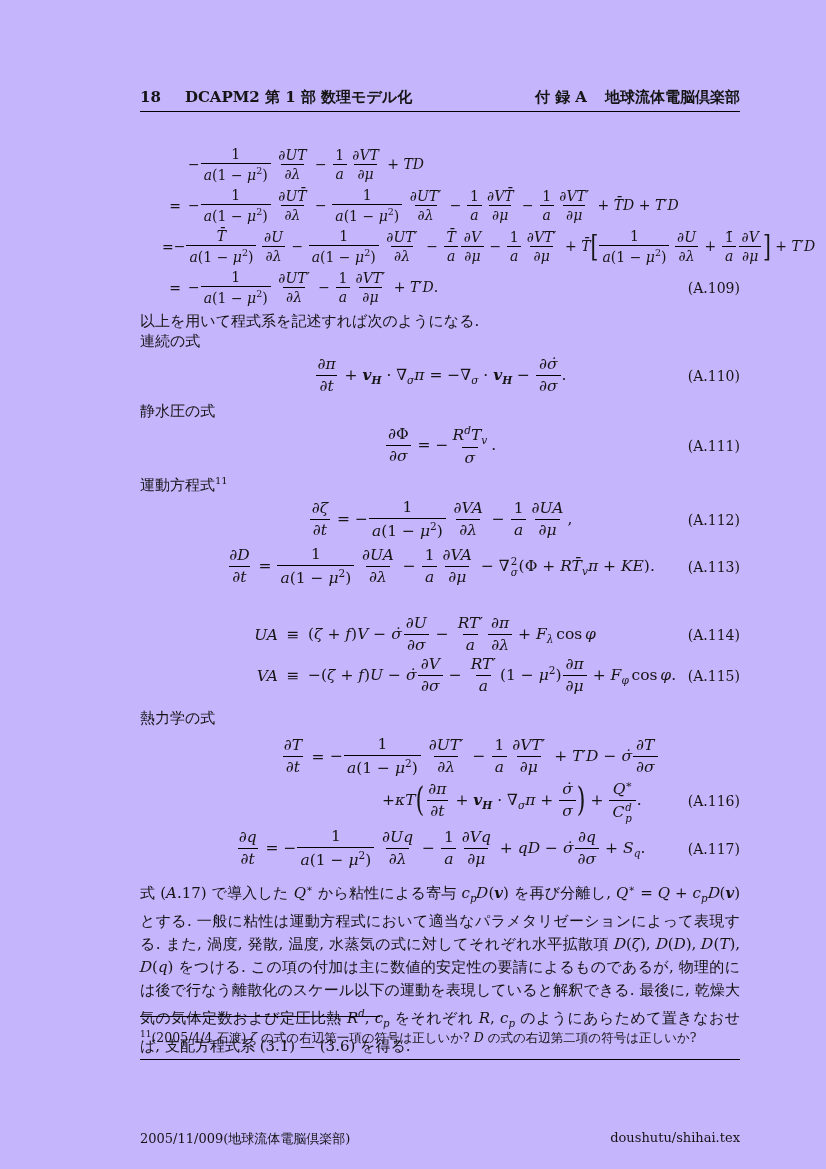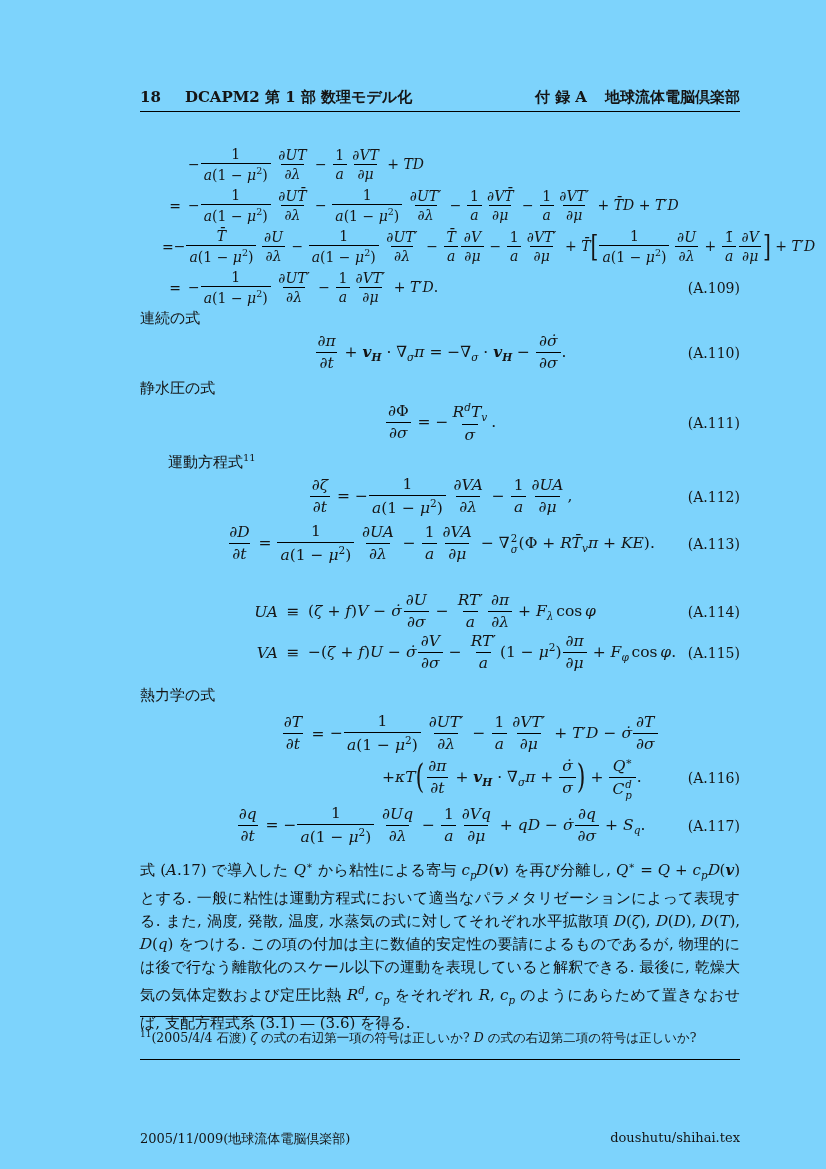--- a/index.html
+++ b/index.html
@@ -1,16 +1,16 @@
 <!DOCTYPE html>
 <html><head>
 <meta charset="utf-8">
 <style>
   html,body{margin:0;padding:0;background:#888;}
-  .page{position:relative;width:826px;height:1169px;background:#7dd3fc;color:#151515;
+  .page{position:relative;width:826px;height:1169px;background:#c4b5fd;color:#151515;
         font-family:"DejaVu Serif","Liberation Serif",serif;overflow:hidden;}
   
   .hdr{position:absolute;top:88px;left:140px;width:600px;display:flex;
        justify-content:space-between;font-size:15px;font-weight:bold;}
   .hgap{margin-left:24px;}
   .hgap2{margin-left:18px;}
   .hdr-rule{position:absolute;top:111px;left:140px;width:600px;height:1px;background:#000;}
   
   .content{position:absolute;top:138px;left:140px;width:600px;}
   .tline{font-size:15px;line-height:20px;}
@@ -172,20 +172,21 @@
             </span><span class="up"> − </span><span class="fr">
               <span class="nu"><span class="up">1</span></span>
               <span class="de"><span class="it">a</span></span>
             </span><span class="fr">
               <span class="nu"><span class="it">∂VT</span><span class="up">′</span></span>
               <span class="de"><span class="it">∂μ</span></span>
             </span><span class="up"> + </span><span class="it">T</span><span class="up">′</span><span class="it">D</span><span class="up">.</span></span>
           <span class="eqnum">(A.109)</span>
         </div>
       </div>
+      <div class="tline" style="margin-top: 3px;">以上を用いて程式系を記述すれば次のようになる.</div>
       <div class="tline">連続の式</div>
       <div class="eqc" style="margin-top: 2px;">
         <span class="mwrap math"><span class="fr">
             <span class="nu"><span class="it">∂π</span></span>
             <span class="de"><span class="it">∂t</span></span>
           </span><span class="up"> + </span><span class="bd"><span class="it">v</span><sub><span class="it">H</span></sub></span><span class="up"> · ∇</span><sub><span class="it">σ</span></sub><span class="it">π</span><span class="up"> = −∇</span><sub><span class="it">σ</span></sub><span class="up"> · </span><span class="bd"><span class="it">v</span><sub><span class="it">H</span></sub></span><span class="up"> − </span><span class="fr">
             <span class="nu"><span class="it">∂σ̇</span></span>
             <span class="de"><span class="it">∂σ</span></span>
           </span><span class="up">.</span></span>
         <span class="eqnum">(A.110)</span>
@@ -194,21 +195,21 @@
       <div class="eqc" style="margin-top: 2px;">
         <span class="mwrap math"><span class="fr">
             <span class="nu"><span class="it">∂</span><span class="up">Φ</span></span>
             <span class="de"><span class="it">∂σ</span></span>
           </span><span class="up"> = −</span><span class="fr">
             <span class="nu"><span class="it">R</span><sup><span class="it">d</span></sup><span class="it">T</span><sub><span class="it">v</span></sub></span>
             <span class="de"><span class="it">σ</span></span>
           </span><span class="up">.</span></span>
         <span class="eqnum">(A.111)</span>
       </div>
-      <div class="tline" style="margin-top: 2px; margin-left: 28px;">運動方程式<sup>11</sup></div>
+      <div class="tline" style="margin-top: 2px;">運動方程式<sup>11</sup></div>
       <div class="eqc" style="margin-top: 2px;">
         <span class="mwrap math"><span class="fr">
             <span class="nu"><span class="it">∂ζ</span></span>
             <span class="de"><span class="it">∂t</span></span>
           </span><span class="up"> = −</span><span class="fr">
             <span class="nu"><span class="up">1</span></span>
             <span class="de"><span class="it">a</span><span class="up">(1 − </span><span class="it">μ</span><sup><span class="up">2</span></sup><span class="up">)</span></span>
           </span><span class="thin"></span><span class="fr">
             <span class="nu"><span class="it">∂VA</span></span>
             <span class="de"><span class="it">∂λ</span></span>

